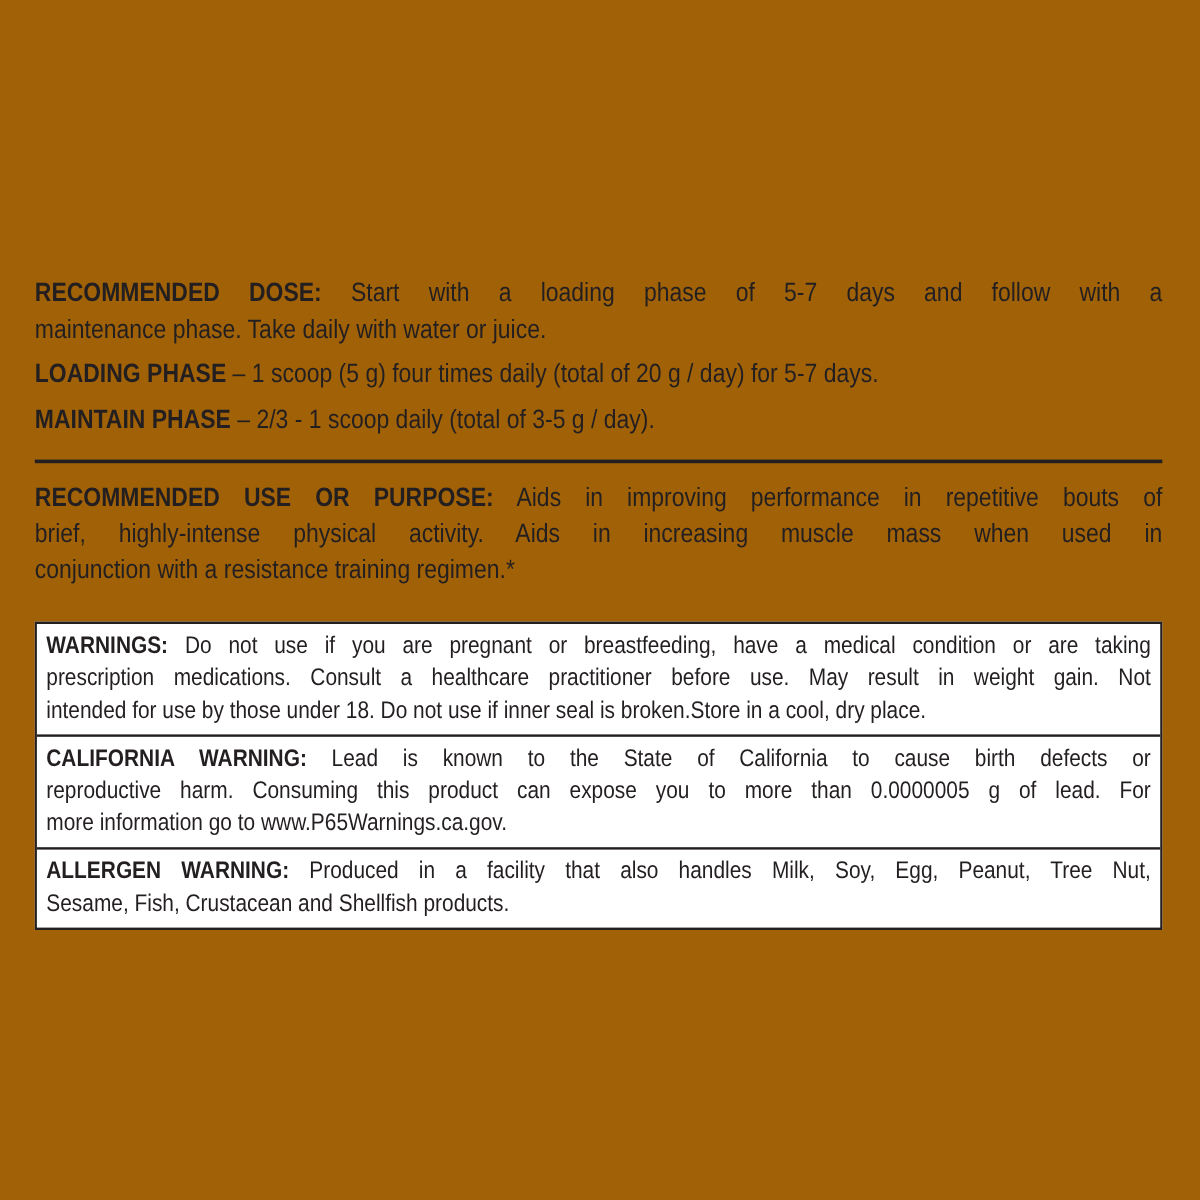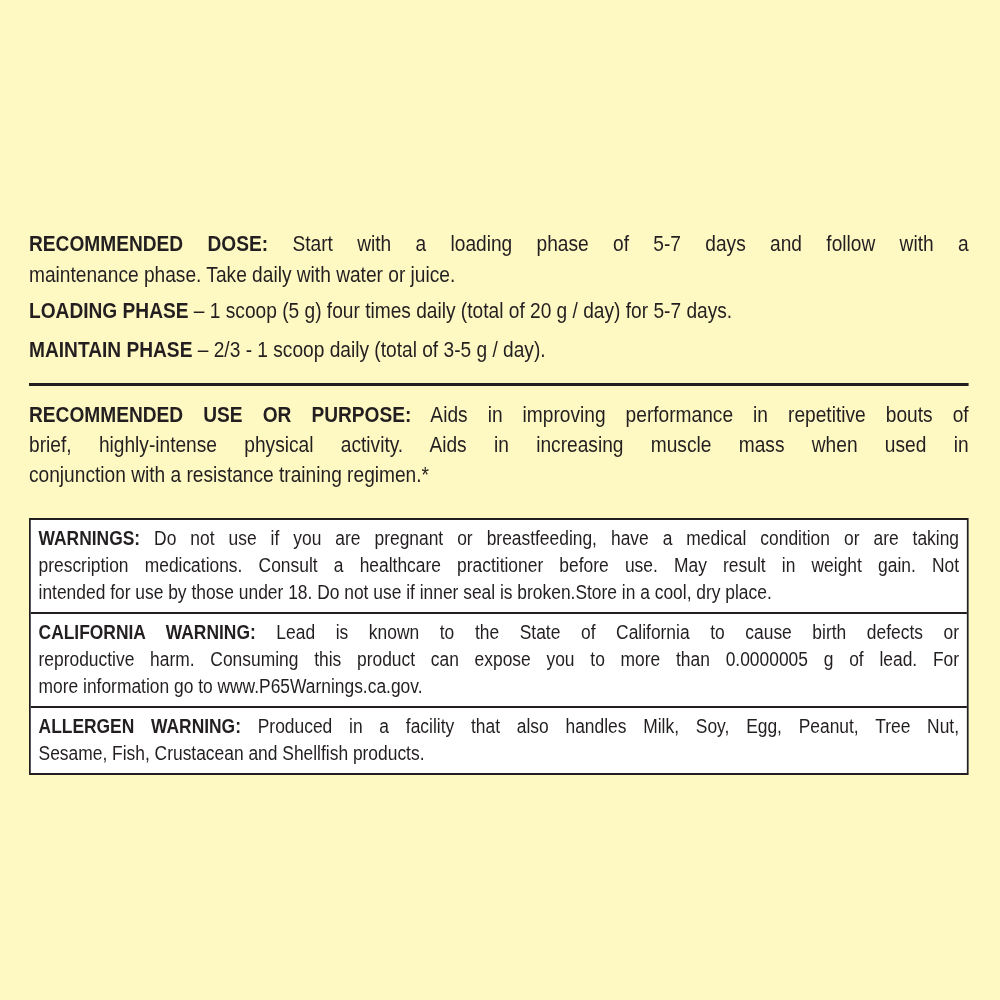--- a/index.html
+++ b/index.html
@@ -1,20 +1,20 @@
 <!DOCTYPE html>
 <html><head>
 <meta charset="utf-8">
 <style>
   html, body { margin: 0; padding: 0; background: #ffffff; }
   .page {
     position: relative;
     width: 1000px;
     height: 1000px;
-    background: #fef9c3;
+    background: #a16207;
     overflow: hidden;
     font-family: "Liberation Sans", "DejaVu Sans", sans-serif;
     color: #231f20;
   }
   
   .content {
     position: absolute;
     left: 29px;
     top: 0;
     width: 1080px;

